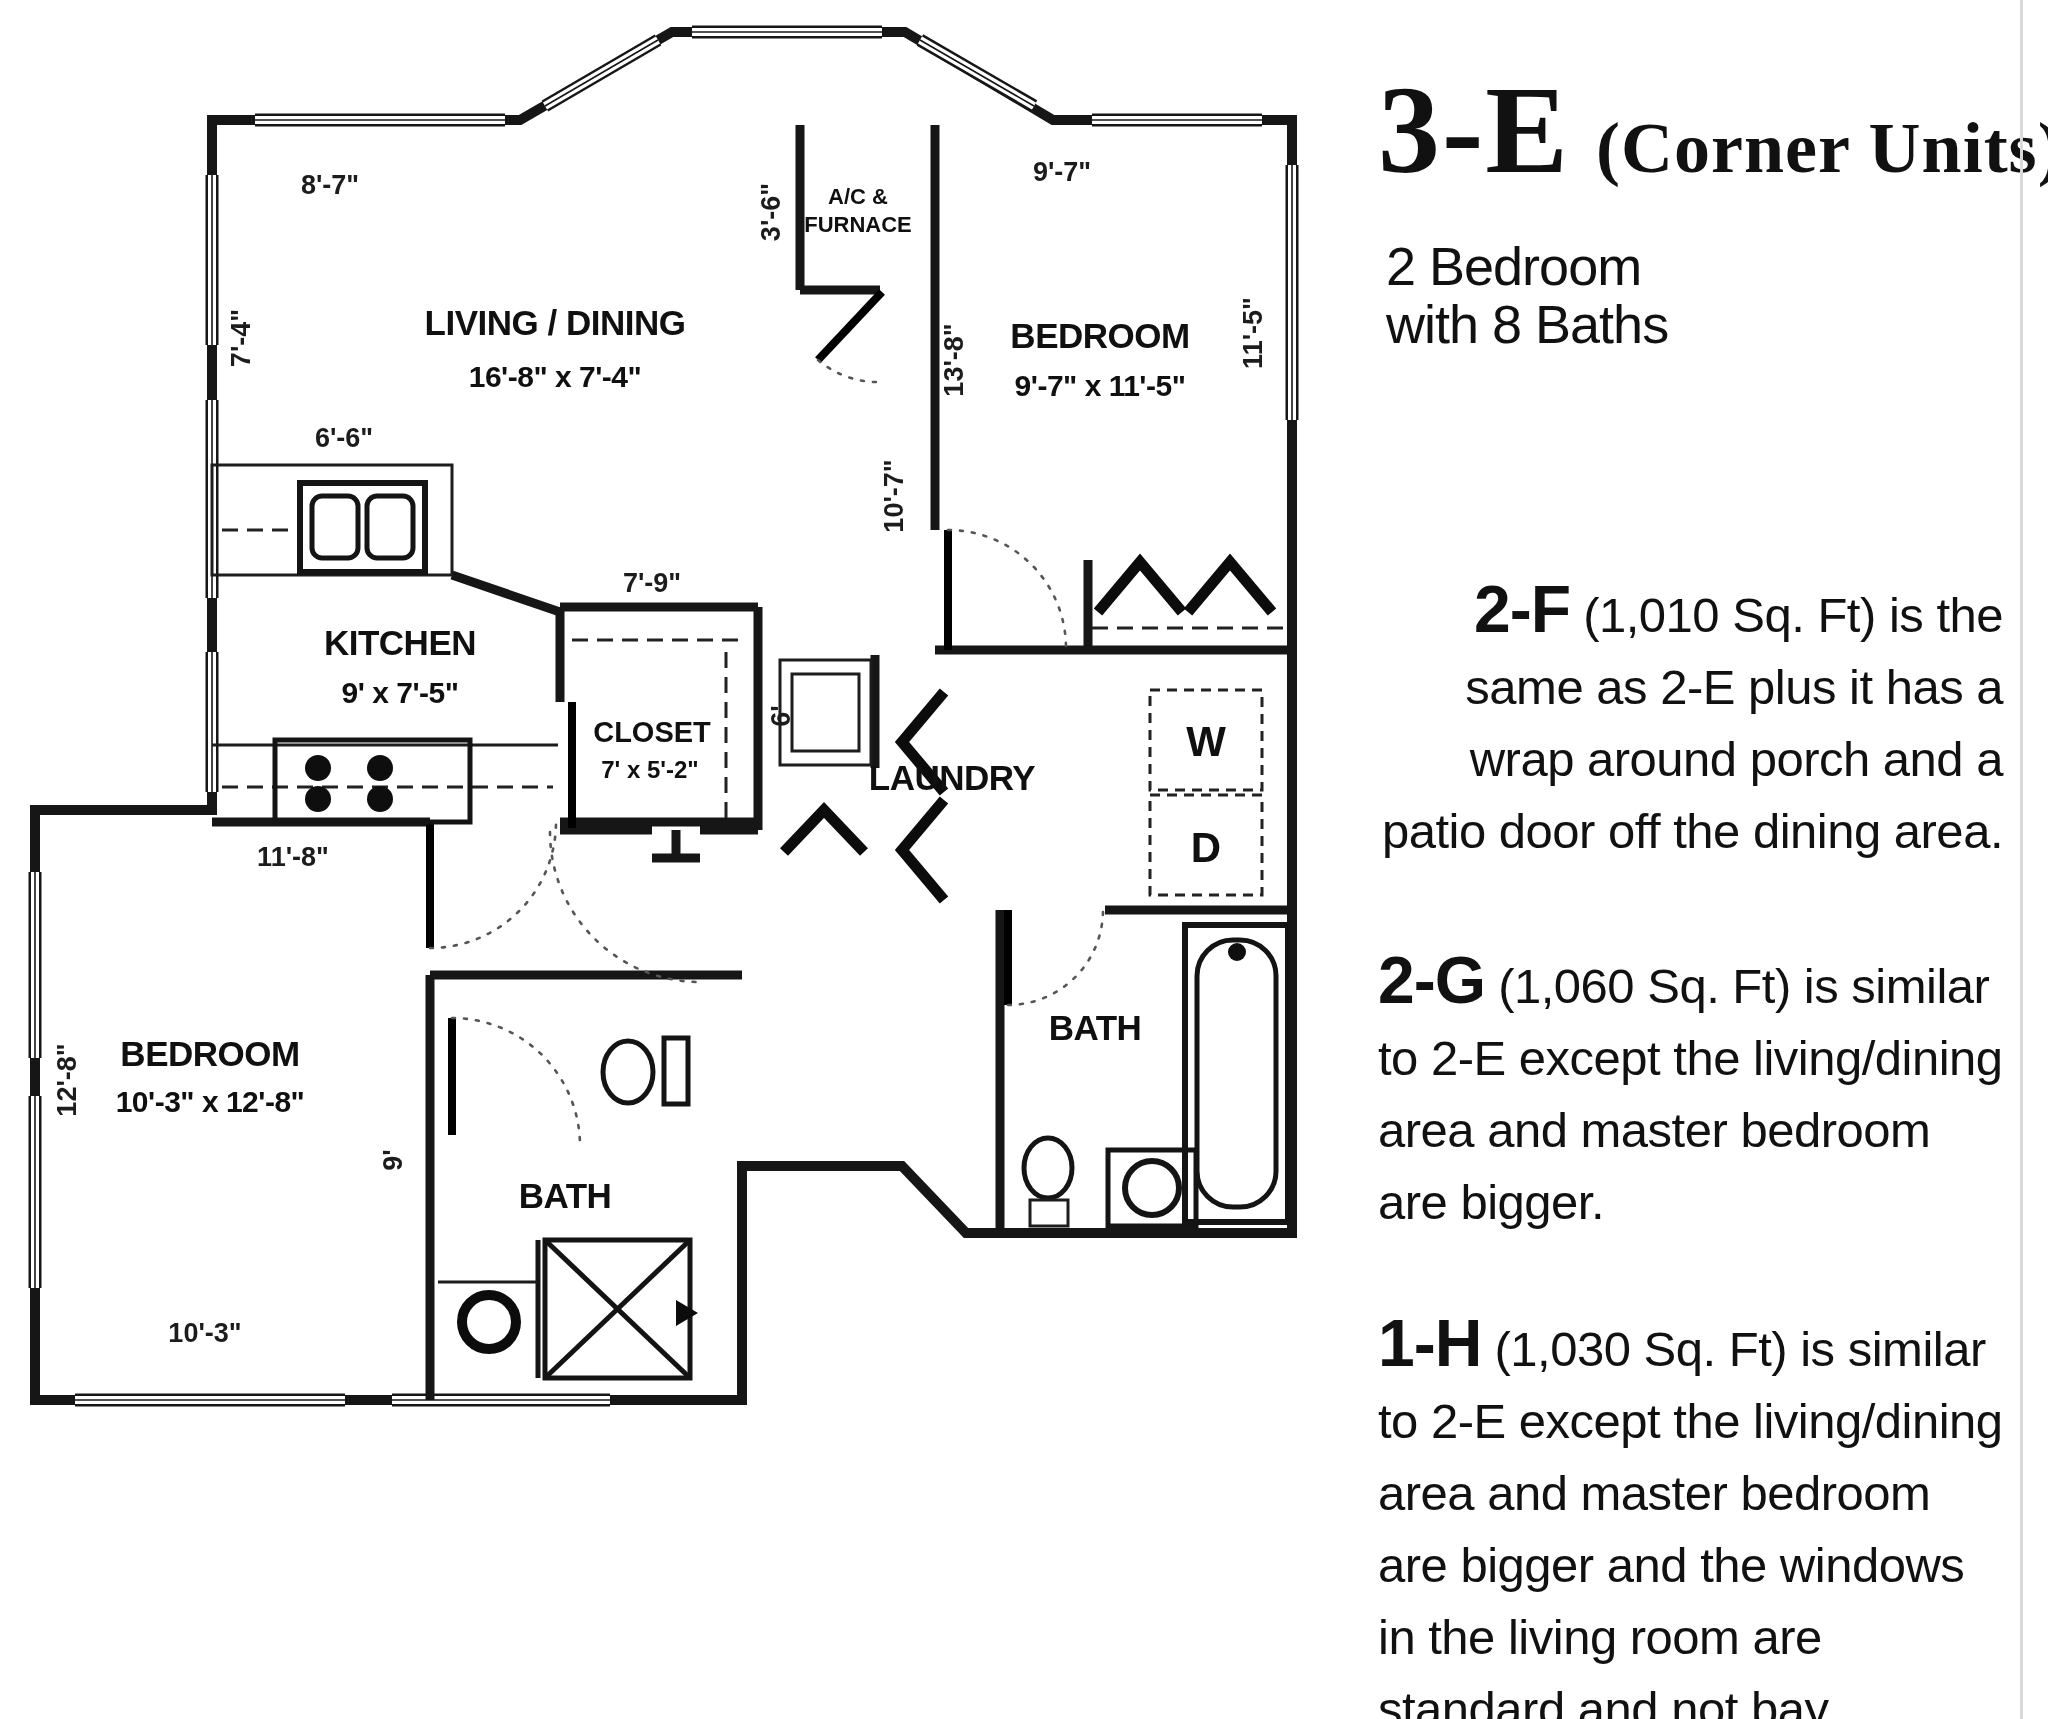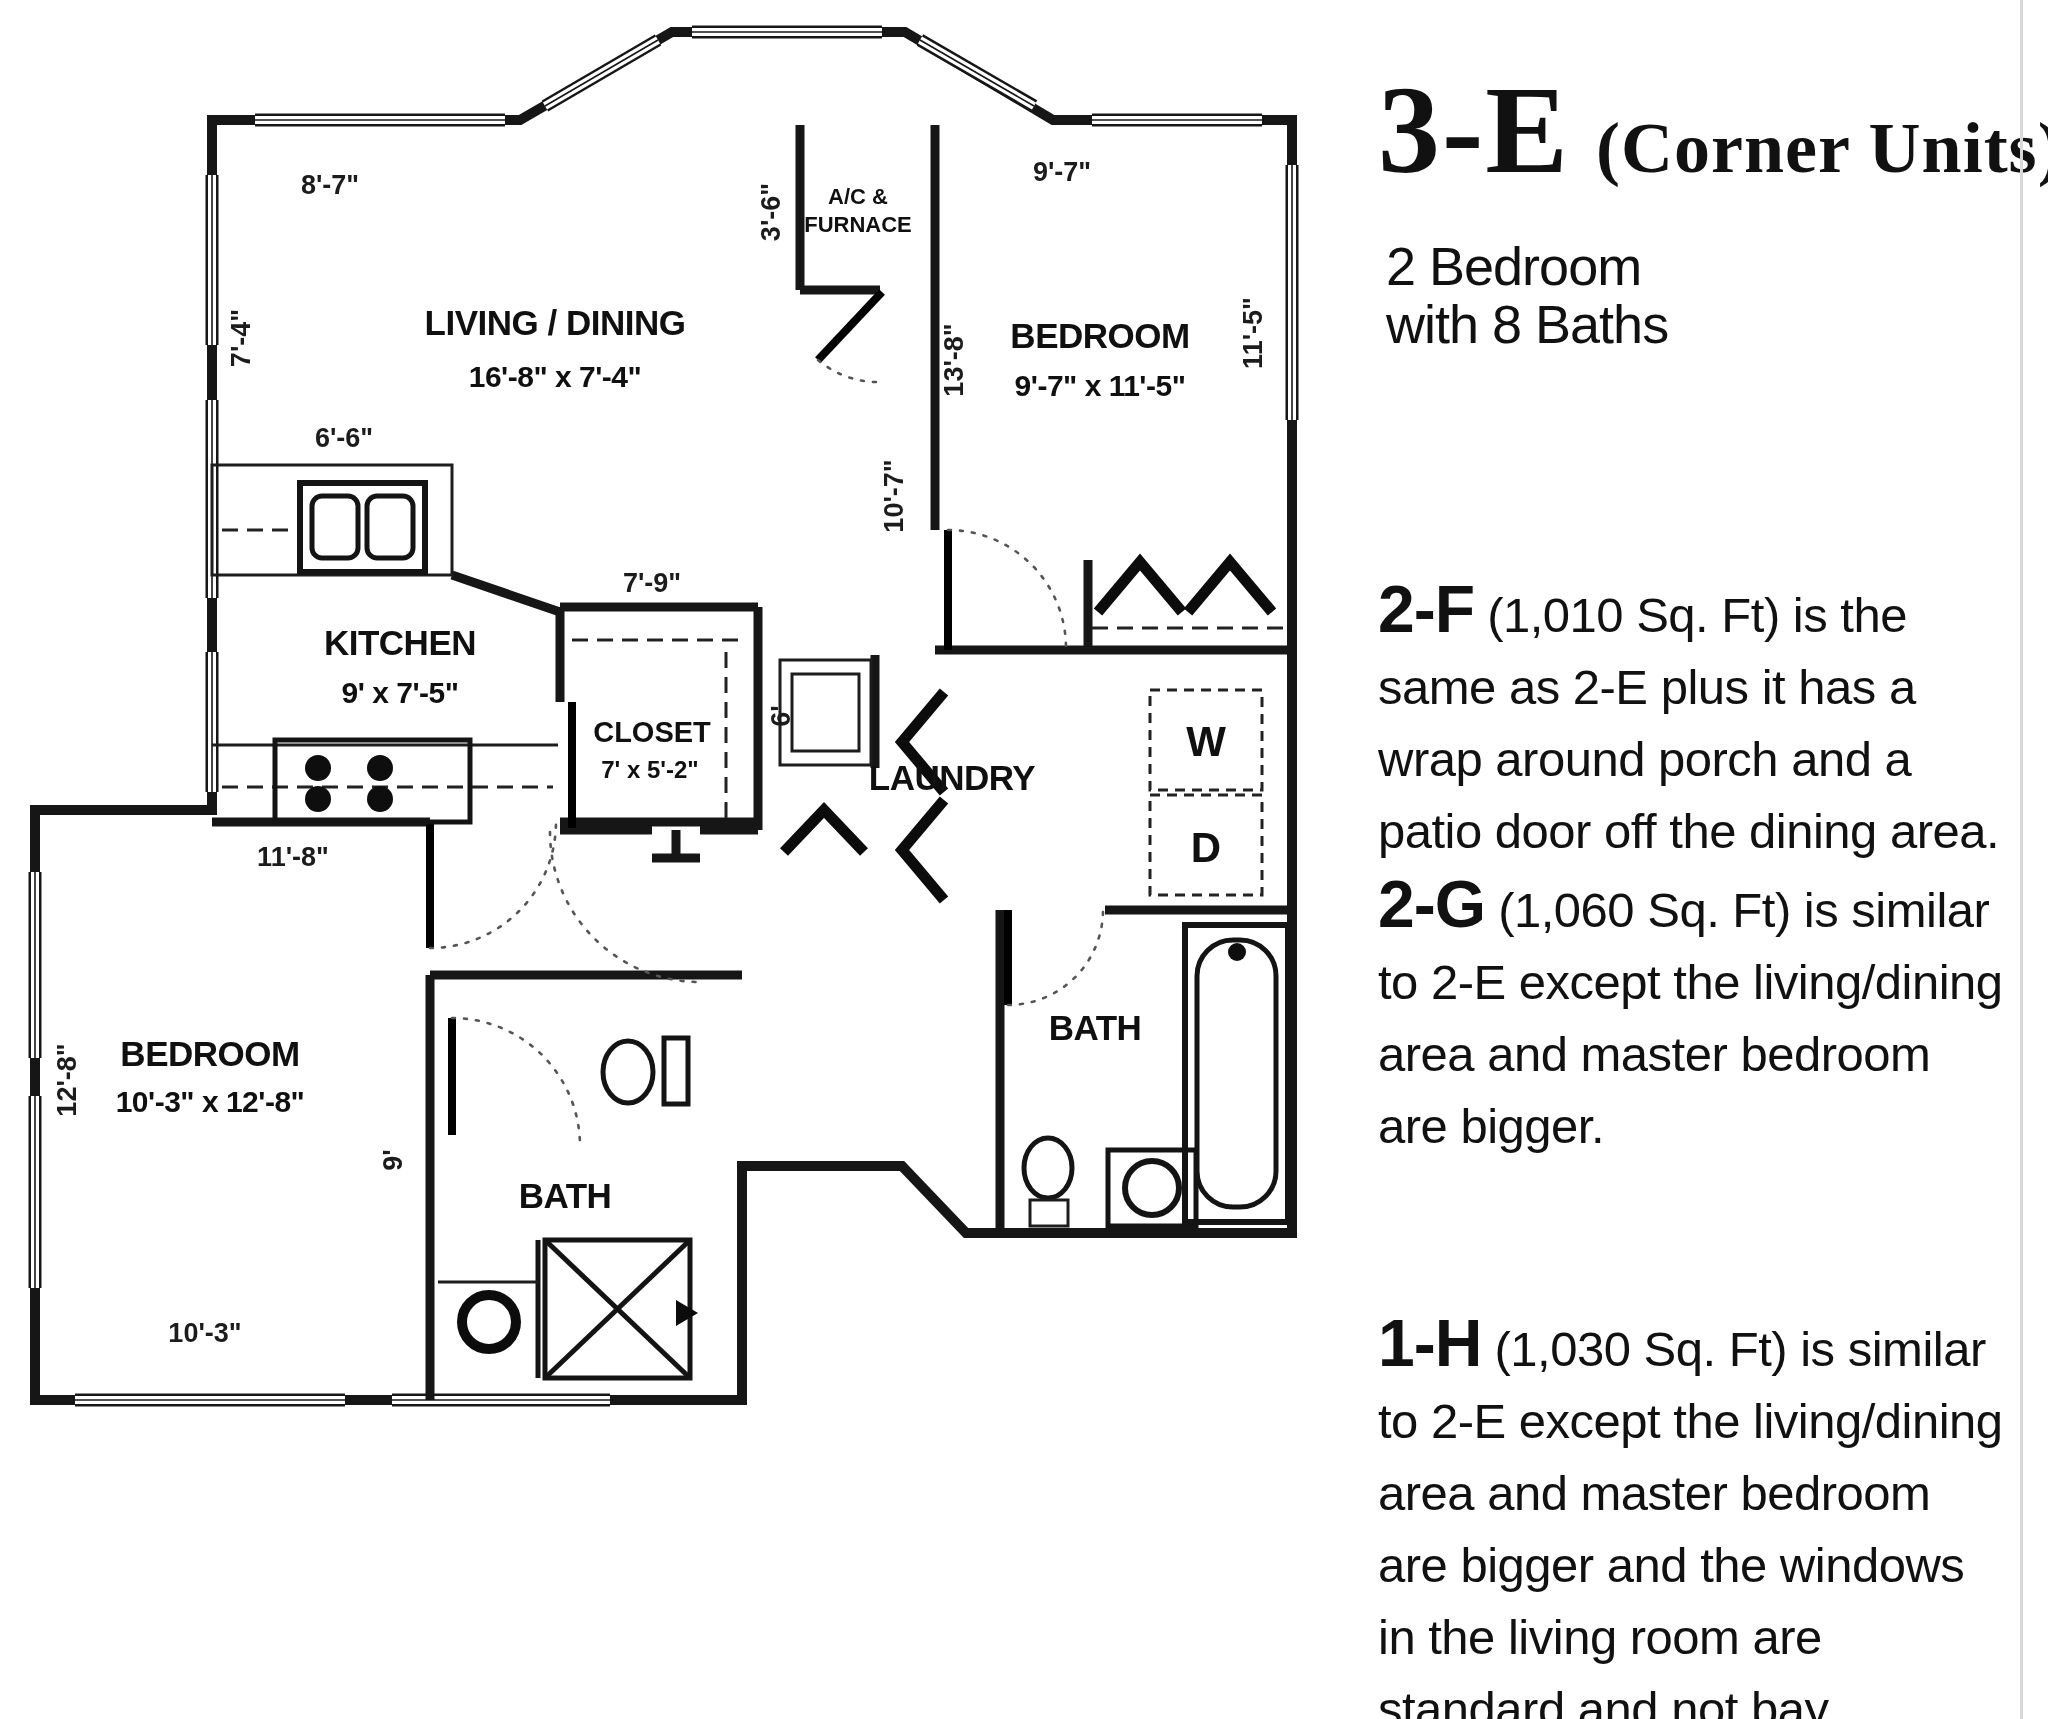--- a/index.html
+++ b/index.html
@@ -32,22 +32,22 @@
   .acs{font:bold 22px "Liberation Sans",sans-serif;text-anchor:middle;}
   .wd{font:bold 42px "Liberation Sans",sans-serif;text-anchor:middle;}
   
   #info{position:absolute;left:1378px;top:0;width:625px;}
   .headline{position:absolute;left:0;top:60px;width:640px;font-family:"Liberation Serif",serif;white-space:nowrap;}
   .headline .code{font-size:124px;font-weight:bold;letter-spacing:2px;}
   .headline .note{font-size:72px;font-weight:bold;margin-left:26px;letter-spacing:1px;}
   .subtitle{position:absolute;left:8px;top:238px;font-size:54px;font-weight:normal;line-height:1.07;letter-spacing:-1px;}
   .para{position:absolute;left:0;width:625px;font-size:49px;line-height:72px;letter-spacing:-0.5px;}
   .para .lead{font-size:66px;font-weight:bold;letter-spacing:-1px;}
-  #para-0{top:524px;}
-  #para-1{top:844px;margin-top:24px;}
+  #para-0{top:524px;text-align:right;}
+  #para-1{top:920px;margin-top:24px;}
   #para-2{top:1258px;}
   .edge-line{position:absolute;top:0;left:2020px;width:3px;height:1719px;background:#d9d9d9;}
 </style>
 </head>
 <body>
 
 <div id="plan-wrap">
 <svg width="1345" height="1719" viewBox="0 0 1345 1719">
 
   <path class="wall" d="M 212,120 H 520 L 672,32 H 905 L 1053,120 H 1292 V 1233 H 966 L 902,1166 H 742 V 1400 H 35 V 810 H 212 Z"></path>

